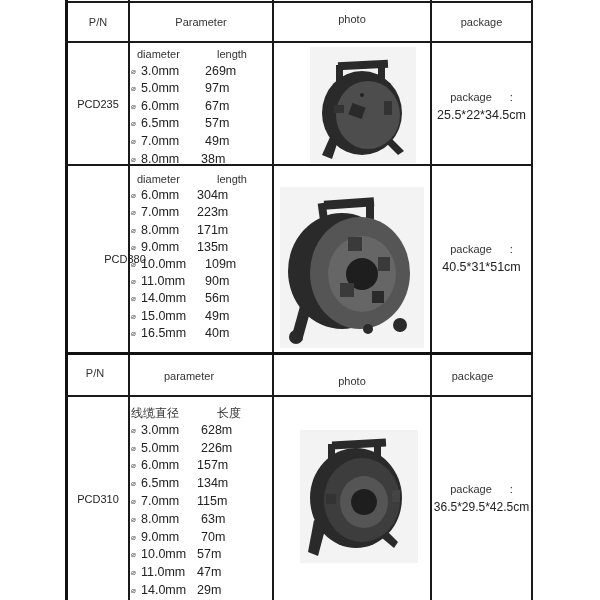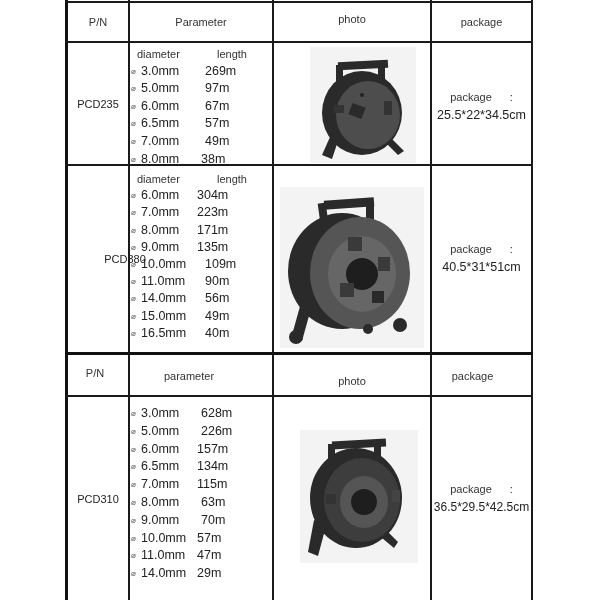--- a/index.html
+++ b/index.html
@@ -173,20 +173,24 @@
     <div>40.5*31*51cm</div>
   </div>
 
   <div class="cell hdr-text" style="left:68px; top:356px; width:54px; height:34px;">P/N</div>
   <div class="cell hdr-text" style="left:130px; top:356px; width:118px; height:40px;">parameter</div>
   <div class="cell hdr-text" style="left:274px; top:362px; width:156px; height:38px;">photo</div>
   <div class="cell hdr-text" style="left:432px; top:356px; width:81px; height:40px;">package</div>
 
   <div class="cell pn-text" style="left:68px; top:397px; width:60px; height:203px;">PCD310</div>
   <div class="params" style="left:131px; top:405px; line-height:16.8px;">
+    <div class="head" style="font-size:12px;">
+      <span style="padding-left:0; width:70px;">线缆直径</span>
+      <span>长度</span>
+    </div>
     <div class="row">
         <span class="dia"><span class="dia-icon">⌀</span><span>3.0mm</span></span>
         <span class="len" style="padding-left:4px;">628m</span>
       </div>
     <div class="row">
         <span class="dia"><span class="dia-icon">⌀</span><span>5.0mm</span></span>
         <span class="len" style="padding-left:4px;">226m</span>
       </div>
     <div class="row">
         <span class="dia"><span class="dia-icon">⌀</span><span>6.0mm</span></span>

